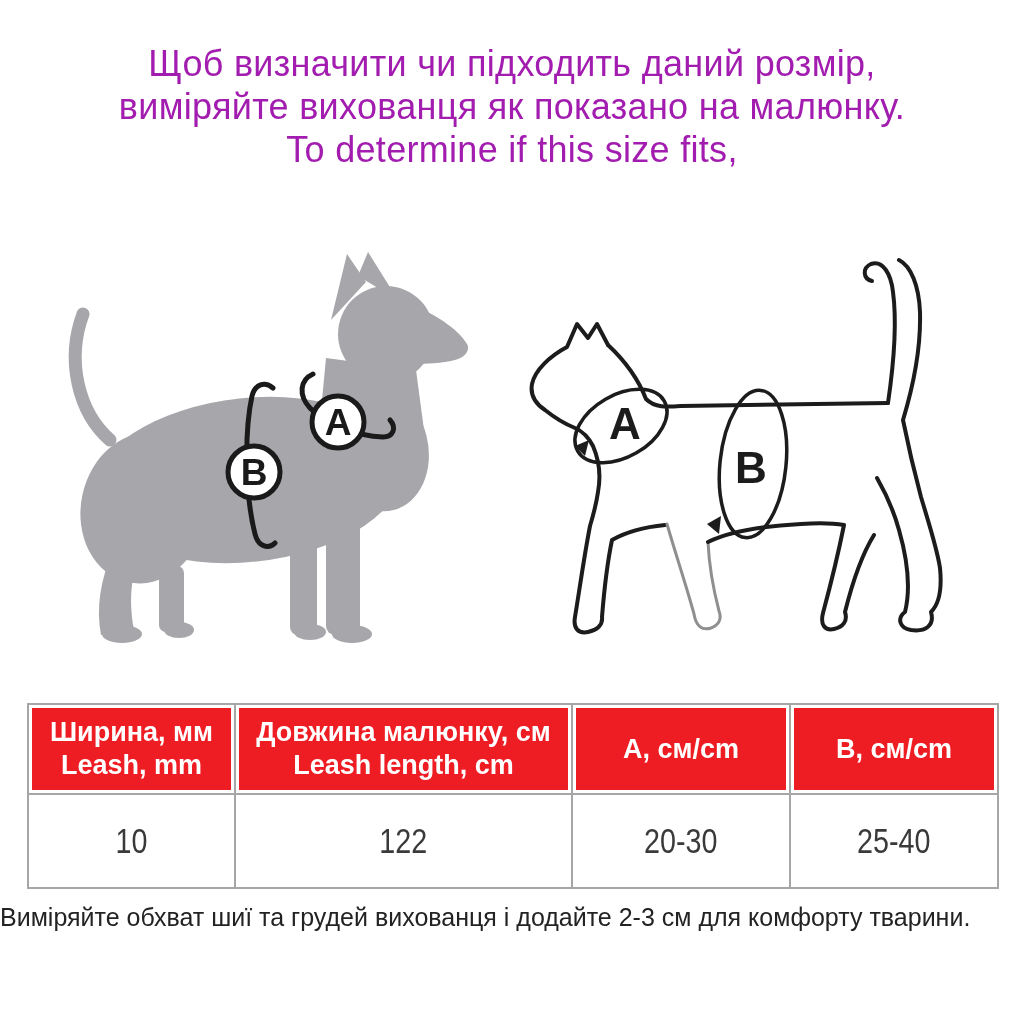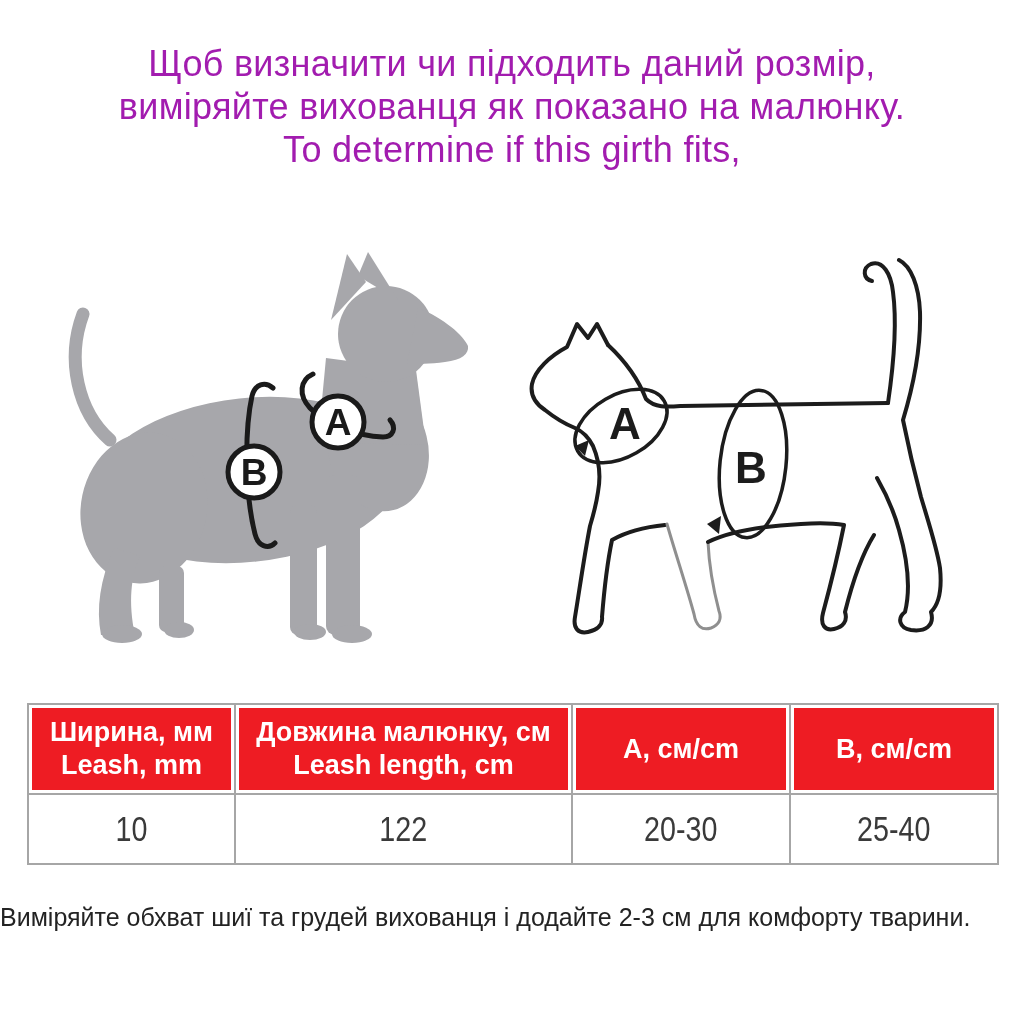--- a/index.html
+++ b/index.html
@@ -20,42 +20,42 @@
     border-collapse:collapse;table-layout:fixed;border-radius:30px;
   }
   .size-table th{
     height:88px;padding:0;vertical-align:middle;text-align:center;
     background:#ee1c23;border:2px solid #a6a6a6;
     box-shadow:inset 0 0 0 3px #ffffff;
     color:#ffffff;font-weight:bold;font-size:27px;line-height:33px;
   }
   .size-table th .hdr-line{display:block;}
   .size-table td{
-    height:60px;padding:4px;vertical-align:middle;text-align:center;
+    height:60px;padding:16px;vertical-align:middle;text-align:center;
     background:#ffffff;border:2px solid #a6a6a6;
     color:#3a3a3a;font-size:35px;font-weight:normal;
   }
   .size-table td .val{display:inline-block;transform:scaleX(.82);}
   .footer{
     position:absolute;top:901px;left:0;width:100%;
     color:#232323;font-size:25px;line-height:33px;
   }
   .marker-letter{
     font-family:"Liberation Sans",sans-serif;font-weight:bold;
   }
 </style>
 </head>
 <body>
 
 <div class="page">
 
   <div class="heading">
     <div class="h-line">Щоб визначити чи підходить даний розмір,</div>
     <div class="h-line">виміряйте вихованця як показано на малюнку.</div>
-    <div class="h-line">To determine if this girth fits,</div>
+    <div class="h-line">To determine if this size fits,</div>
   </div>
 
   <svg class="diagram dog-svg" width="460" height="410" viewBox="0 0 460 410" xmlns="http://www.w3.org/2000/svg">
     <g fill="#a7a7ab">
       <path d="M 84 190 C 52 162 40 110 57 64" stroke="#a7a7ab" stroke-width="13" fill="none" stroke-linecap="round"></path>
       <ellipse cx="222" cy="230" rx="156" ry="82" transform="rotate(-6 222 230)"></ellipse>
       <ellipse cx="118" cy="258" rx="63" ry="76" transform="rotate(12 118 258)"></ellipse>
       <ellipse cx="352" cy="198" rx="50" ry="64" transform="rotate(-14 352 198)"></ellipse>
       <polygon points="300,108 390,120 400,195 292,192"></polygon>
       <circle cx="360" cy="84" r="48"></circle>

